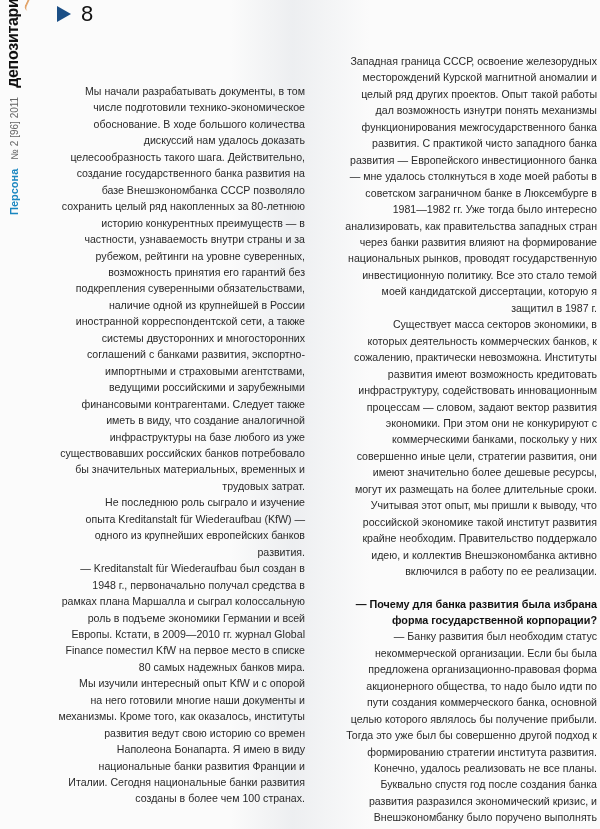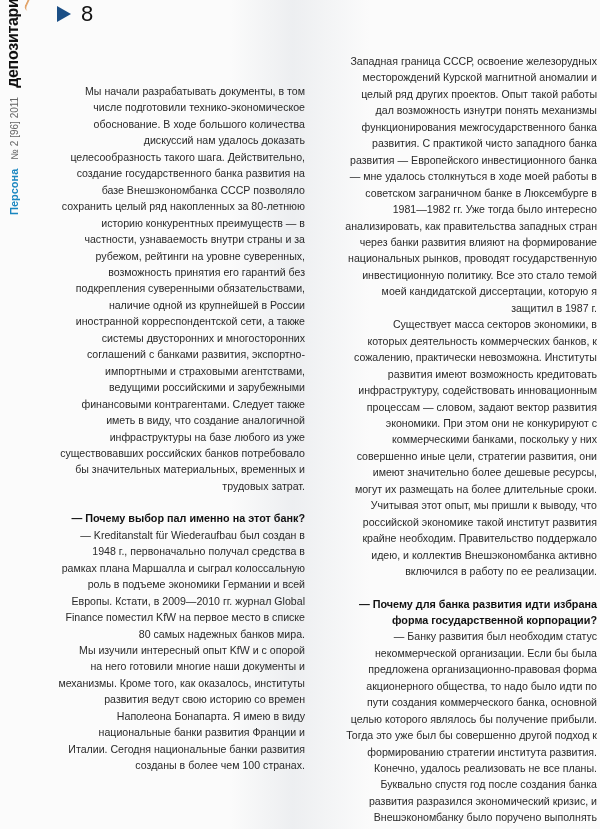--- a/index.html
+++ b/index.html
@@ -53,26 +53,26 @@
 </div>
 
 <div class="spine">
   <span class="spine-section">Персона</span>
   <span class="spine-issue">№ 2 [96] 2011</span>
   <span class="spine-brand">депозитариум</span>
 </div>
 
 <div class="column col-left">
   <p class="indent">Мы начали разрабатывать документы, в том числе подготовили технико-экономическое обоснование. В ходе большого количества дискуссий нам удалось доказать целесообразность такого шага. Действительно, создание государственного банка развития на базе Внешэкономбанка СССР позволяло сохранить целый ряд накопленных за 80-летнюю историю конкурентных преимуществ — в частности, узнаваемость внутри страны и за рубежом, рейтинги на уровне суверенных, возможность принятия его гарантий без подкрепления суверенными обязательствами, наличие одной из крупнейшей в России иностранной корреспондентской сети, а также системы двусторонних и многосторонних соглашений с банками развития, экспортно-импортными и страховыми агентствами, ведущими российскими и зарубежными финансовыми контрагентами. Следует также иметь в виду, что создание аналогичной инфраструктуры на базе любого из уже существовавших российских банков потребовало бы значительных материальных, временных и трудовых затрат.</p>
-  <p class="question">— Почему выбор пал именно на этот банк?</p>
+  <p class="indent">Не последнюю роль сыграло и изучение опыта Kreditanstalt für Wiederaufbau (KfW) — одного из крупнейших европейских банков развития.</p>
   <p class="answer">— Kreditanstalt für Wiederaufbau был создан в 1948 г., первоначально получал средства в рамках плана Маршалла и сыграл колоссальную роль в подъеме экономики Германии и всей Европы. Кстати, в 2009—2010 гг. журнал Global Finance поместил KfW на первое место в списке 80 самых надежных банков мира.</p>
   <p class="indent">Мы изучили интересный опыт KfW и с опорой на него готовили многие наши документы и механизмы. Кроме того, как оказалось, институты развития ведут свою историю со времен Наполеона Бонапарта. Я имею в виду национальные банки развития Франции и Италии. Сегодня национальные банки развития созданы в более чем 100 странах.</p>
 
 </div>
 
 <div class="column col-right">
   <p>Западная граница СССР, освоение железорудных месторождений Курской магнитной аномалии и целый ряд других проектов. Опыт такой работы дал возможность изнутри понять механизмы функционирования межгосударственного банка развития. С практикой чисто западного банка развития — Европейского инвестиционного банка — мне удалось столкнуться в ходе моей работы в советском заграничном банке в Люксембурге в 1981—1982 гг. Уже тогда было интересно анализировать, как правительства западных стран через банки развития влияют на формирование национальных рынков, проводят государственную инвестиционную политику. Все это стало темой моей кандидатской диссертации, которую я защитил в 1987 г.</p>
   <p class="indent">Существует масса секторов экономики, в которых деятельность коммерческих банков, к сожалению, практически невозможна. Институты развития имеют возможность кредитовать инфраструктуру, содействовать инновационным процессам — словом, задают вектор развития экономики. При этом они не конкурируют с коммерческими банками, поскольку у них совершенно иные цели, стратегии развития, они имеют значительно более дешевые ресурсы, могут их размещать на более длительные сроки. Учитывая этот опыт, мы пришли к выводу, что российской экономике такой институт развития крайне необходим. Правительство поддержало идею, и коллектив Внешэкономбанка активно включился в работу по ее реализации.</p>
-  <p class="question">— Почему для банка развития идти избрана форма государственной корпорации?</p>
+  <p class="question">— Почему для банка развития была избрана форма государственной корпорации?</p>
   <p class="answer">— Банку развития был необходим статус некоммерческой организации. Если бы была предложена организационно-правовая форма акционерного общества, то надо было идти по пути создания коммерческого банка, основной целью которого являлось бы получение прибыли. Тогда это уже был бы совершенно другой подход к формированию стратегии института развития.</p>
   <p class="indent">Конечно, удалось реализовать не все планы. Буквально спустя год после создания банка развития разразился экономический кризис, и Внешэкономбанку было поручено выполнять функции не только института развития, но и антикризисного агента. С последней функцией ВЭБ тоже успешно справился, во многом благодаря тому, что был создан в организационно-правовой форме государственной корпорации.</p>
 
 </div>
 
 </body></html>

